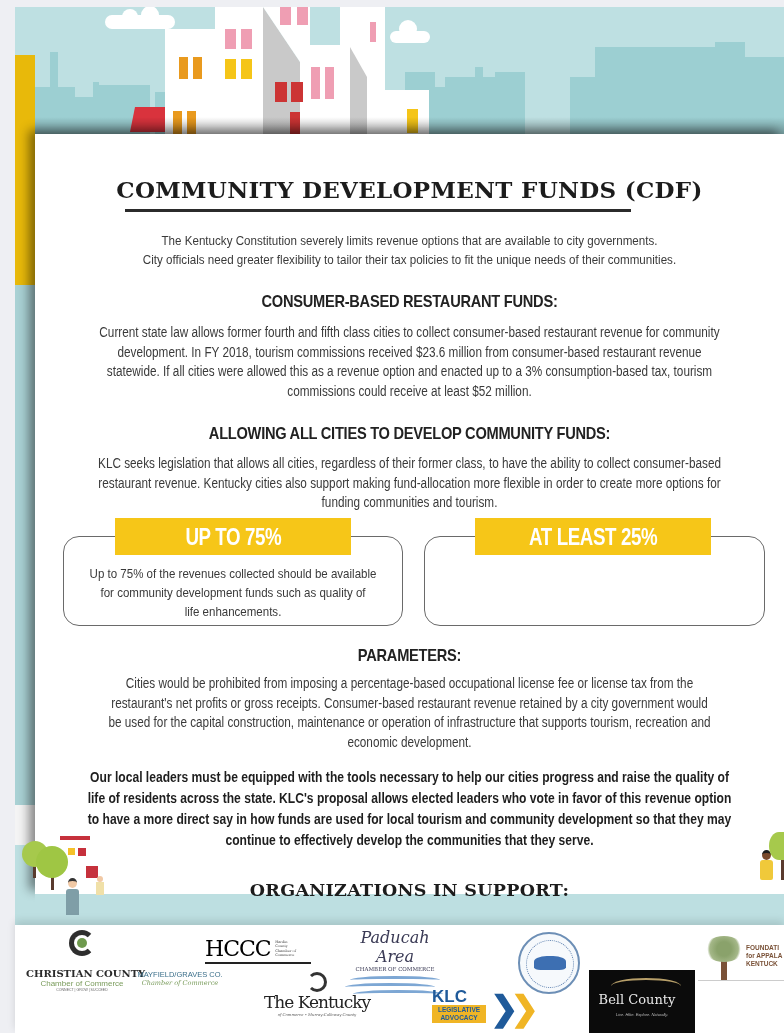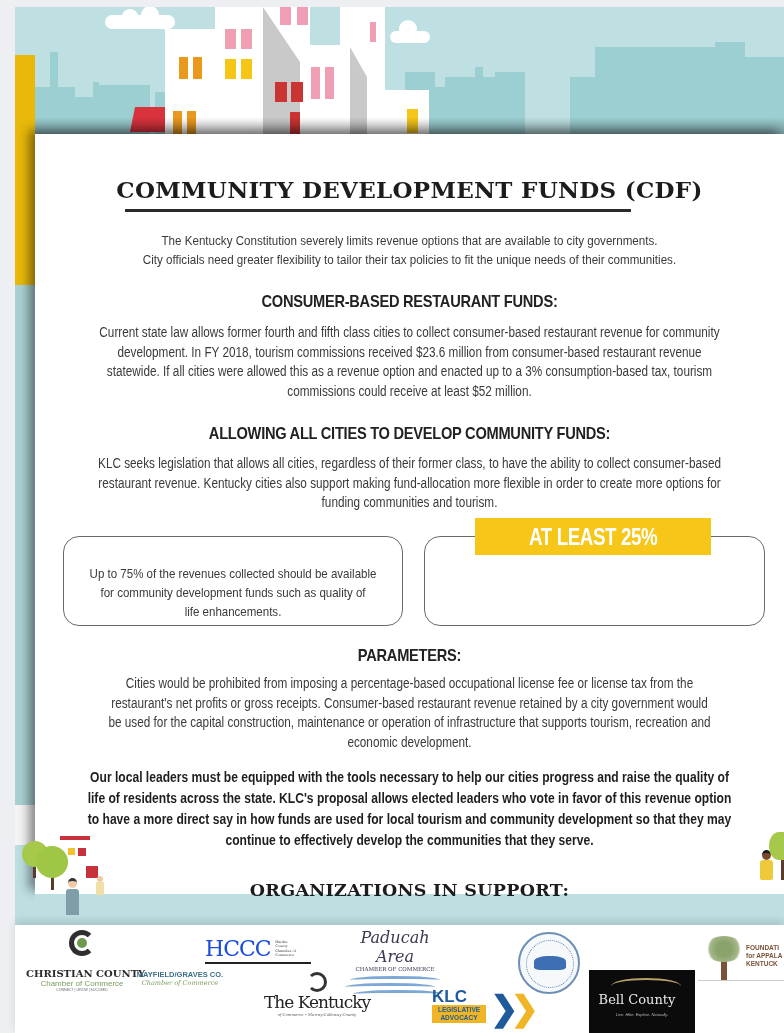--- a/index.html
+++ b/index.html
@@ -63,25 +63,25 @@
   .logo-christian { left: 26px; top: 930px; width: 112px; height: 52px; text-align: center; }
   .logo-christian .c-mark { margin: 0 auto; width: 26px; height: 26px; border-radius: 50%; border: 5px solid #2e2e2e; border-right-color: transparent; position: relative; }
   .logo-christian .c-mark::after { content: ""; position: absolute; left: 3px; top: 3px; width: 10px; height: 10px; border-radius: 50%; background: #6f9a4e; }
   .logo-christian .t1 { font-family: "DejaVu Serif", serif; font-weight: bold; font-size: 10px; color: #2b2b2b; margin-top: 12px; white-space: nowrap; }
   .logo-christian .t2 { font-size: 8px; color: #7a9c5c; white-space: nowrap; }
   .logo-christian .t3 { font-size: 3.5px; color: #666; }
 
   .logo-mg { left: 125px; top: 970px; width: 110px; height: 58px; text-align: center; }
   .logo-mg .mg { font-weight: bold; font-size: 30px; line-height: 30px; letter-spacing: -2px; }
   .logo-mg .mg .m { color: #3b6f8a; } .logo-mg .mg .g { color: #6ea84b; }
-  .logo-mg .t1 { font-weight: bold; font-size: 7.5px; color: #3b6f8a; white-space: nowrap; }
+  .logo-mg .t1 { font-weight: normal; font-size: 7.5px; color: #3b6f8a; white-space: nowrap; }
   .logo-mg .t2 { font-family: "DejaVu Serif", serif; font-style: italic; font-size: 6.5px; color: #7a9c5c; }
 
   .logo-hccc { left: 205px; top: 936px; width: 110px; height: 28px; }
-  .logo-hccc .h { font-family: "DejaVu Serif", serif; font-size: 22px; color: #1d4ed8; letter-spacing: -1px; display: inline-block; vertical-align: middle; }
+  .logo-hccc .h { font-family: "DejaVu Serif", serif; font-size: 22px; color: #000000; letter-spacing: -1px; display: inline-block; vertical-align: middle; }
   .logo-hccc .s { display: inline-block; vertical-align: middle; font-family: "DejaVu Serif", serif; font-size: 3.5px; line-height: 4.5px; color: #444; width: 22px; }
   .logo-hccc .u { height: 2px; background: #222; margin-top: 1px; width: 106px; }
 
   .logo-chamber { left: 262px; top: 972px; width: 110px; height: 52px; text-align: center; }
   .logo-chamber .horse { margin: 0 auto; width: 20px; height: 20px; border-radius: 50%; border: 3px solid #333; border-left-color: transparent; }
   .logo-chamber .t1 { font-family: "DejaVu Serif", serif; font-size: 17px; color: #222; letter-spacing: -1px; line-height: 20px; white-space: nowrap; }
   .logo-chamber .t2 { font-family: "DejaVu Serif", serif; font-style: italic; font-size: 3.8px; color: #555; }
 
   .logo-paducah { left: 345px; top: 928px; width: 100px; height: 70px; text-align: center; }
   .logo-paducah .t1 { font-family: "DejaVu Serif", serif; font-style: italic; font-size: 16px; color: #3a3a55; }
@@ -235,20 +235,21 @@
 
   <div class="h2 h-allow">ALLOWING ALL CITIES TO DEVELOP COMMUNITY FUNDS:</div>
   <div class="para para-wide p-allow">
     <div>KLC seeks legislation that allows all cities, regardless of their former class, to have the ability to collect consumer-based</div>
     <div>restaurant revenue. Kentucky cities also support making fund-allocation more flexible in order to create more options for</div>
     <div>funding communities and tourism.</div>
   </div>
 
   <div class="hl-box left"></div>
   <div class="hl-box right"></div>
+  <div class="hl-tag left"><span>UP TO 75%</span></div>
   <div class="hl-tag right"><span>AT LEAST 25%</span></div>
   <div class="hl-text left">
     <span>Up to 75% of the revenues collected should be available</span>
     <span>for community development funds such as quality of</span>
     <span>life enhancements.</span>
   </div>
 
   <div class="h2 h-params">PARAMETERS:</div>
   <div class="para para-wide p-params">
     <div>Cities would be prohibited from imposing a percentage-based occupational license fee or license tax from the</div>

